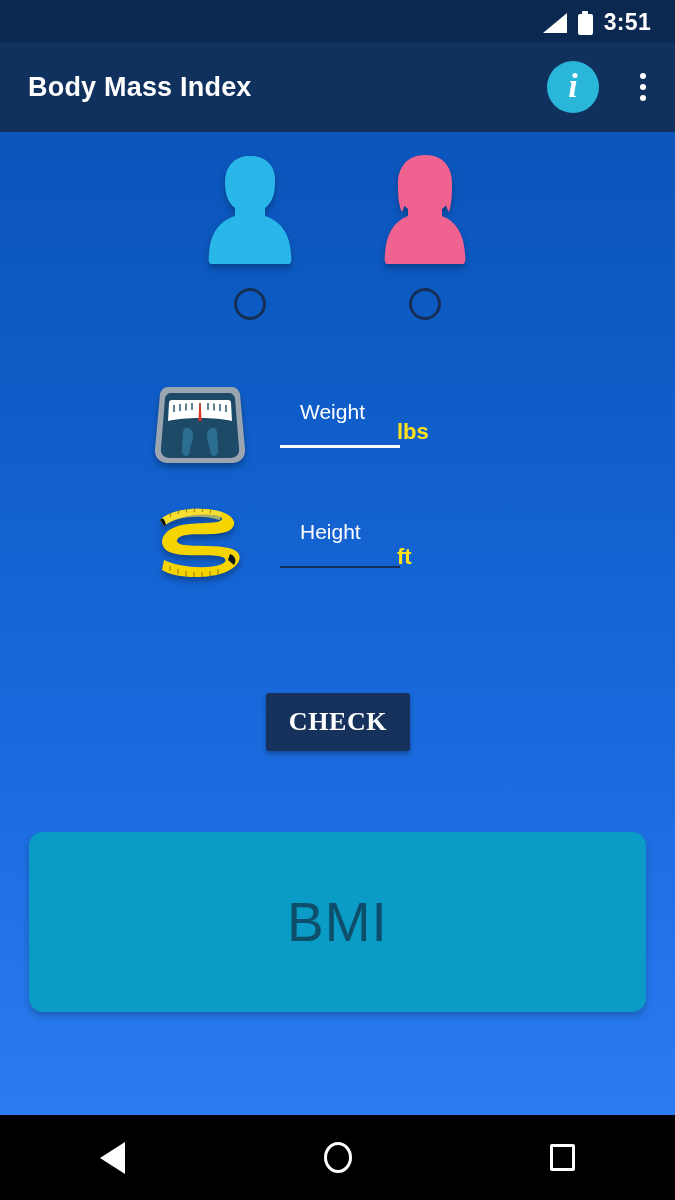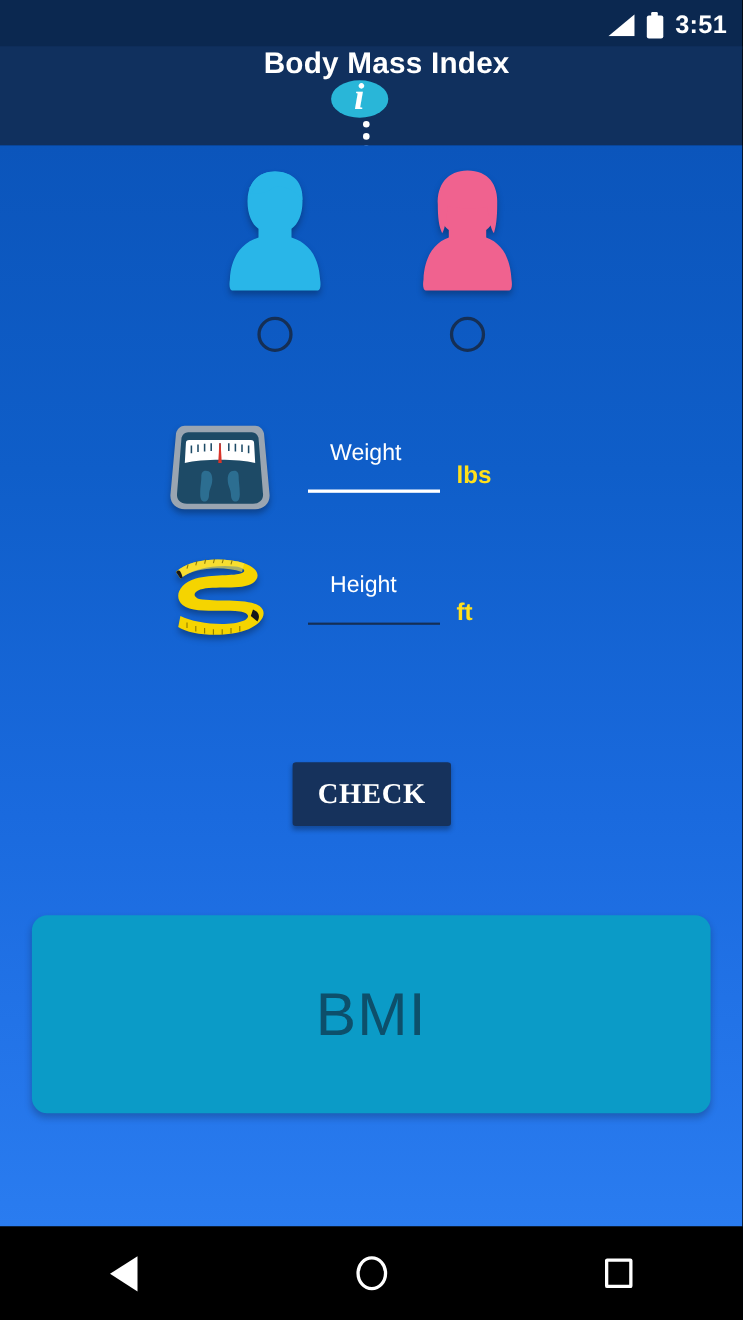--- a/index.html
+++ b/index.html
@@ -9,40 +9,40 @@
     font-family:"Liberation Sans", sans-serif;
     overflow:hidden;
   }
   #phone { position:relative; width:675px; height:1200px; overflow:hidden; }
 
   
   #statusbar {
     position:absolute; top:0; left:0; width:675px; height:45px;
     background:#0b2850;
     display:flex; align-items:center; justify-content:flex-end;
-    padding-right:14px;
+    padding-right:24px;
   }
   #statusbar .sb-item { margin-left:11px; display:flex; align-items:center; }
   .signal-tri { width:26px; height:20px; }
   .battery { width:15px; height:24px; position:relative; }
   .battery .bat-body {
     position:absolute; left:0; top:3px; width:15px; height:21px;
     background:#ffffff; border-radius:2px;
   }
   .battery .bat-cap {
     position:absolute; left:4.5px; top:0; width:6px; height:4px;
     background:#ffffff; border-radius:1px 1px 0 0;
   }
   #clock { color:#ffffff; font-size:23px; font-weight:bold; letter-spacing:.3px; }
 
   
   #appbar {
     position:absolute; top:42px; left:0; width:675px; height:90px;
     background:#10305e;
-    display:flex; align-items:center;flex-direction:column;
+    display:flex; align-items:center;
   }
   #app-title {
     color:#ffffff; font-size:27px; font-weight:bold;
     margin-left:28px; letter-spacing:.2px; flex:1;
   }
   #info-btn {
     width:52px; height:52px; border-radius:50%;
     background:#29b6d8;
     display:flex; align-items:center; justify-content:center;
     margin-right:22px;
@@ -93,21 +93,21 @@
   .field-wrap { position:relative; margin-left:20px; width:125px; height:96px; }
   .field-label {
     position:absolute; left:30px; top:24px;
     color:#ffffff; font-size:21px; white-space:nowrap;
   }
   .field-line { position:absolute; left:10px; bottom:24px; width:120px; height:3px; }
   .field-line.active { background:#ffffff; }
   .field-line.inactive { background:#152f55; height:2px; }
   .unit {
     color:#ffe01b; font-size:22px; font-weight:bold;
-    align-self:flex-end; margin-bottom:27px; margin-left:20px;
+    align-self:flex-end; margin-bottom:27px; margin-left:2px;
   }
   #height-row .unit { margin-bottom:22px; }
 
   
   #check-btn {
     position:absolute; top:561px; left:266px;
     width:144px; height:58px; border-radius:3px;
     background:#16325c;
     box-shadow:0 3px 5px rgba(0,0,0,.3);
     display:flex; align-items:center; justify-content:center;font-family:Liberation Serif, serif;

